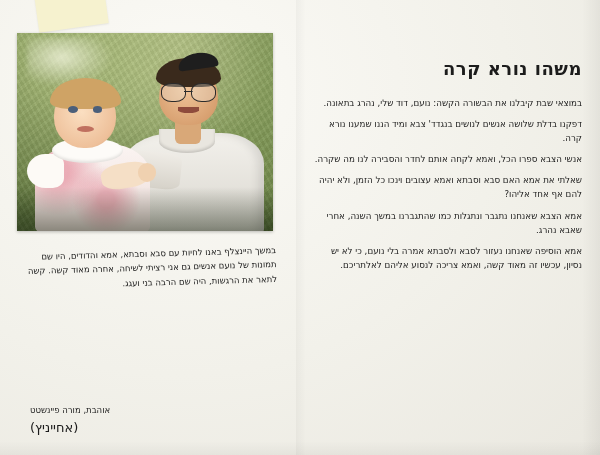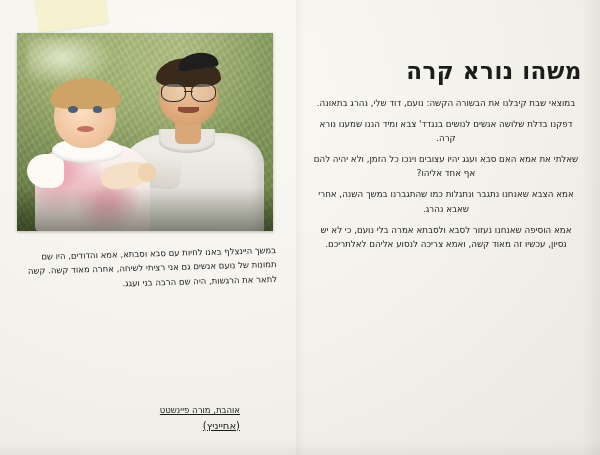--- a/index.html
+++ b/index.html
@@ -346,33 +346,33 @@
     background: linear-gradient(to top, rgba(20,30,12,0.45), rgba(20,30,12,0));
   }
 
   
   .title {
     position: absolute;
     right: 18px;
     top: 58px;
     font-family: "DejaVu Sans", sans-serif;
     font-weight: bold;
-    font-size: 23px;
+    font-size: 18px;
     color: #1c1c1c;
     direction: rtl;
     letter-spacing: 0.5px;
   }
 
   .right-col {
     position: absolute;
     right: 18px;
     top: 96px;
     width: 272px;
     direction: rtl;
-    text-align: center;
+    text-align: right;
     font-size: 8.7px;
     line-height: 1.62;
     color: #1a1a1a;
   }
   .right-col p {
     margin: 0 0 7px 0;
   }
 
   .left-block {
     position: absolute;
@@ -394,29 +394,28 @@
   }
   .left-block p {
     margin: 0 0 6px 0;
   }
 
   .signature {
     position: absolute;
     left: 30px;
     top: 404px;
     direction: rtl;
-    text-align: right;
+    text-align: left;
     width: 210px;
     font-size: 8.5px;
     line-height: 1.6;
     color: #1a1a1a;
-    text-decoration: underline;
   }
   .signature .sig-sub {
-    font-size: 10px;
+    font-size: 13px;
   }
 
   
   .edge-shade {
     position: absolute;
     top: 0;
     bottom: 0;
     right: 0;
     width: 18px;
     background: linear-gradient(to left, rgba(0,0,0,0.05), rgba(0,0,0,0));
@@ -478,21 +477,22 @@
 
       <div class="photo-shadow-bottom"></div>
     </div>
   </div>
 
   <div class="title">משהו נורא קרה</div>
 
   <div class="right-col">
     <p>במוצאי שבת קיבלנו את הבשורה הקשה: נועם, דוד שלי, נהרג בתאונה.</p>
     <p>דפקנו בדלת שלושה אנשים לנושים בנגדד' צבא ומיד הננו שמענו נורא קרה.</p>
-    <p>שאלתי את אמא האם סבא ועגג יהיו עצובים וינכו כל הזמן, ולא יהיה להם אף אחד אליהו?</p>
+    <p>אנשי הצבא ספרו הכל, ואמא לקחה אותם לחדר והסבירה לנו מה שקרה.</p>
+    <p>שאלתי את אמא האם סבא וסבתא ואמא עצובים וינכו כל הזמן, ולא יהיה להם אף אחד אליהו?</p>
     <p>אמא הצבא שאנחנו נתגבר ונתגלות כמו שהתגברנו במשך השנה, אחרי שאבא נהרג.</p>
     <p>אמא הוסיפה שאנחנו נעזור לסבא ולסבתא אמרה בלי נועם, כי לא יש נסיון, עכשיו זה מאוד קשה, ואמא צריכה לנסוע אליהם לאלתריכם.</p>
   </div>
 
   <div class="left-block one">
     <p>במשך היינצלף באנו לחיות עם סבא וסבתא, אמא והדודים, היו שם תמונות של נועם אנשים גם אני רציתי לשיחה, אחרה מאוד קשה. קשה לתאר את הרגשות, היה שם הרבה בני ועגג.</p>
   </div>
 
   <div class="signature">
     <div>אוהבת, מורה פיינשטט</div>

